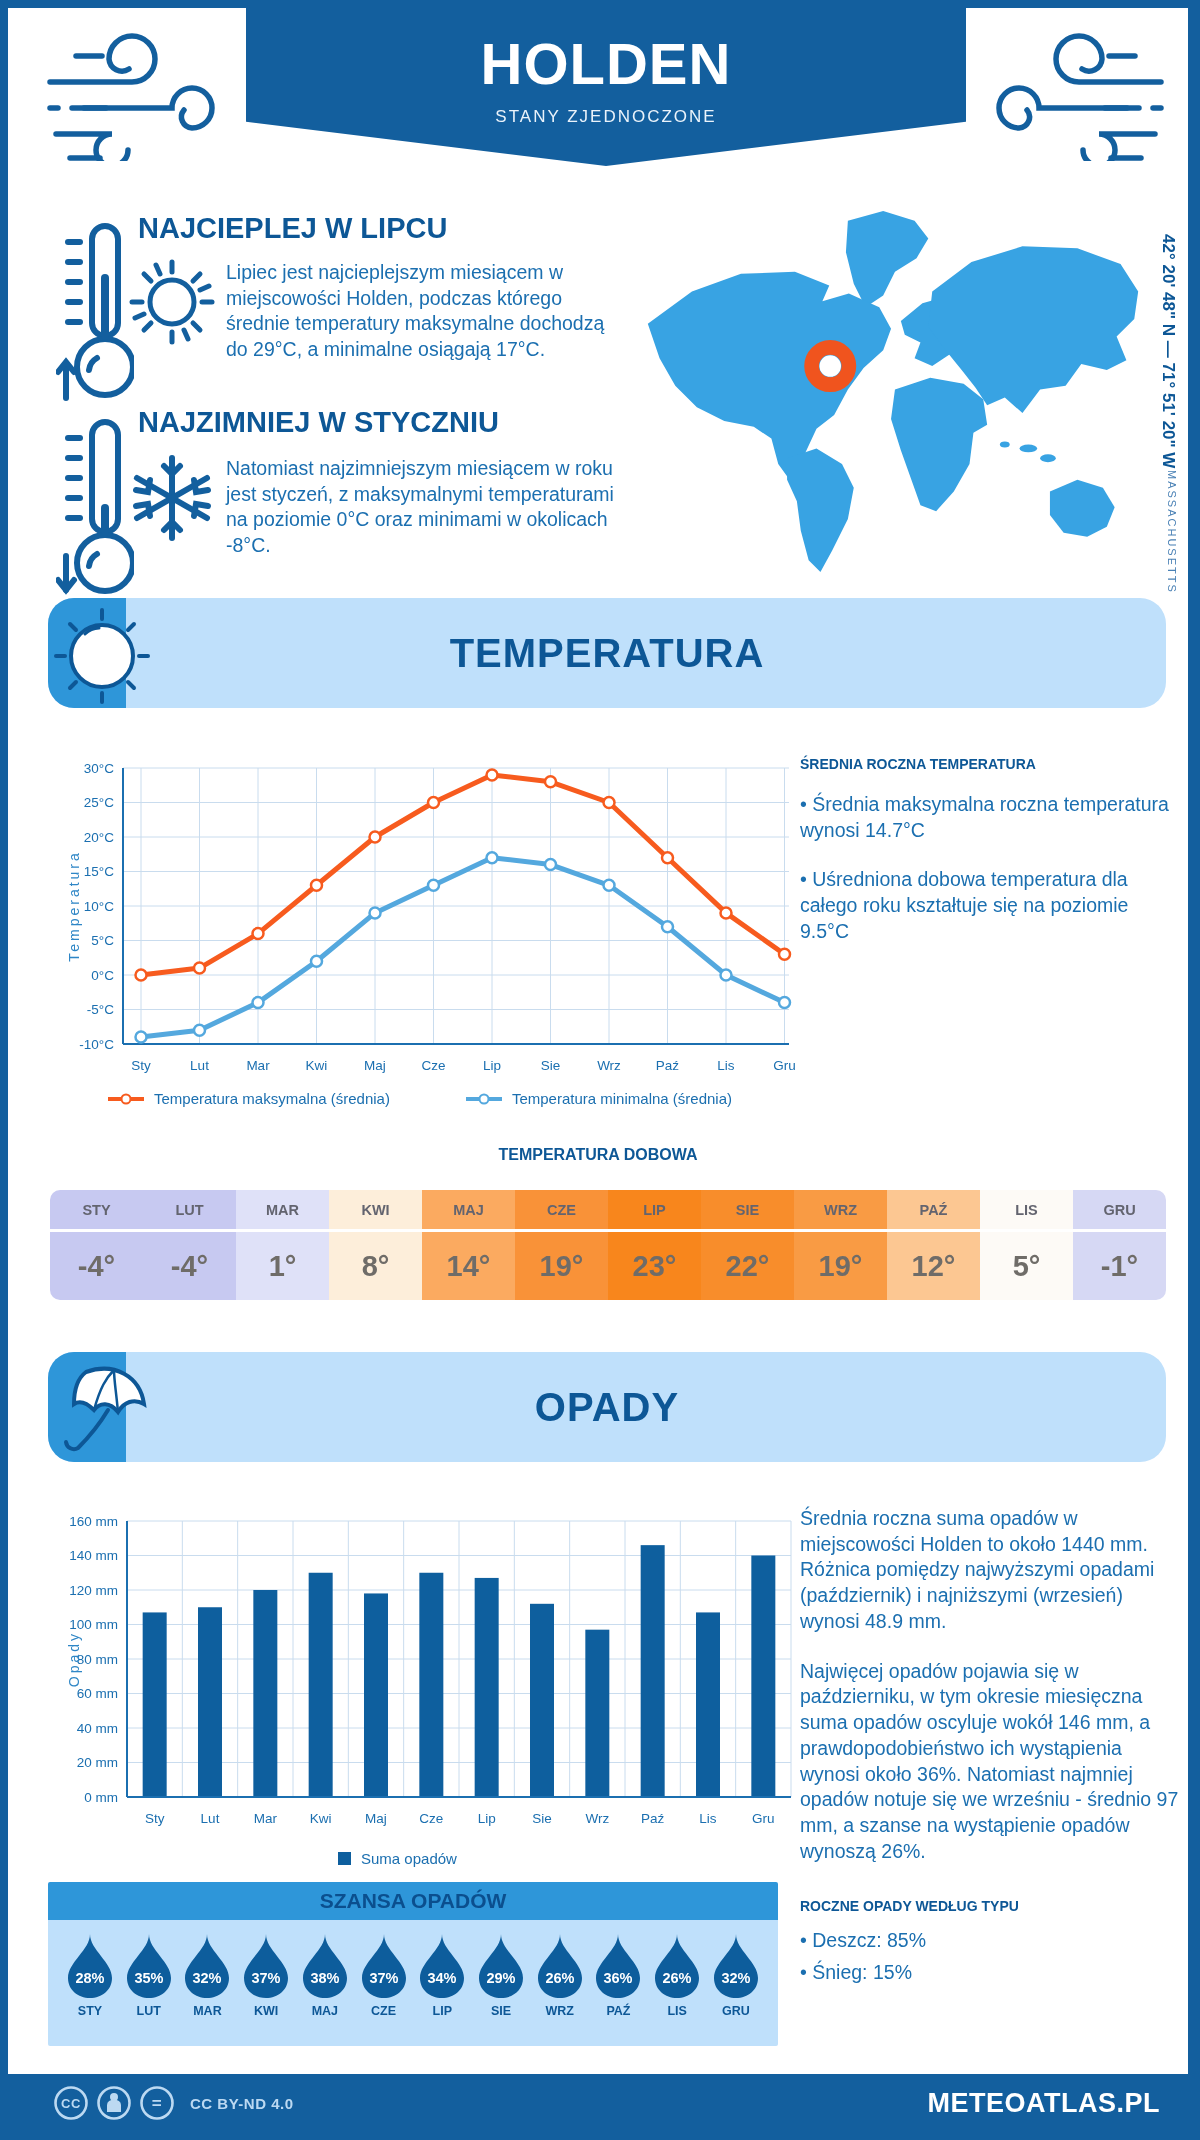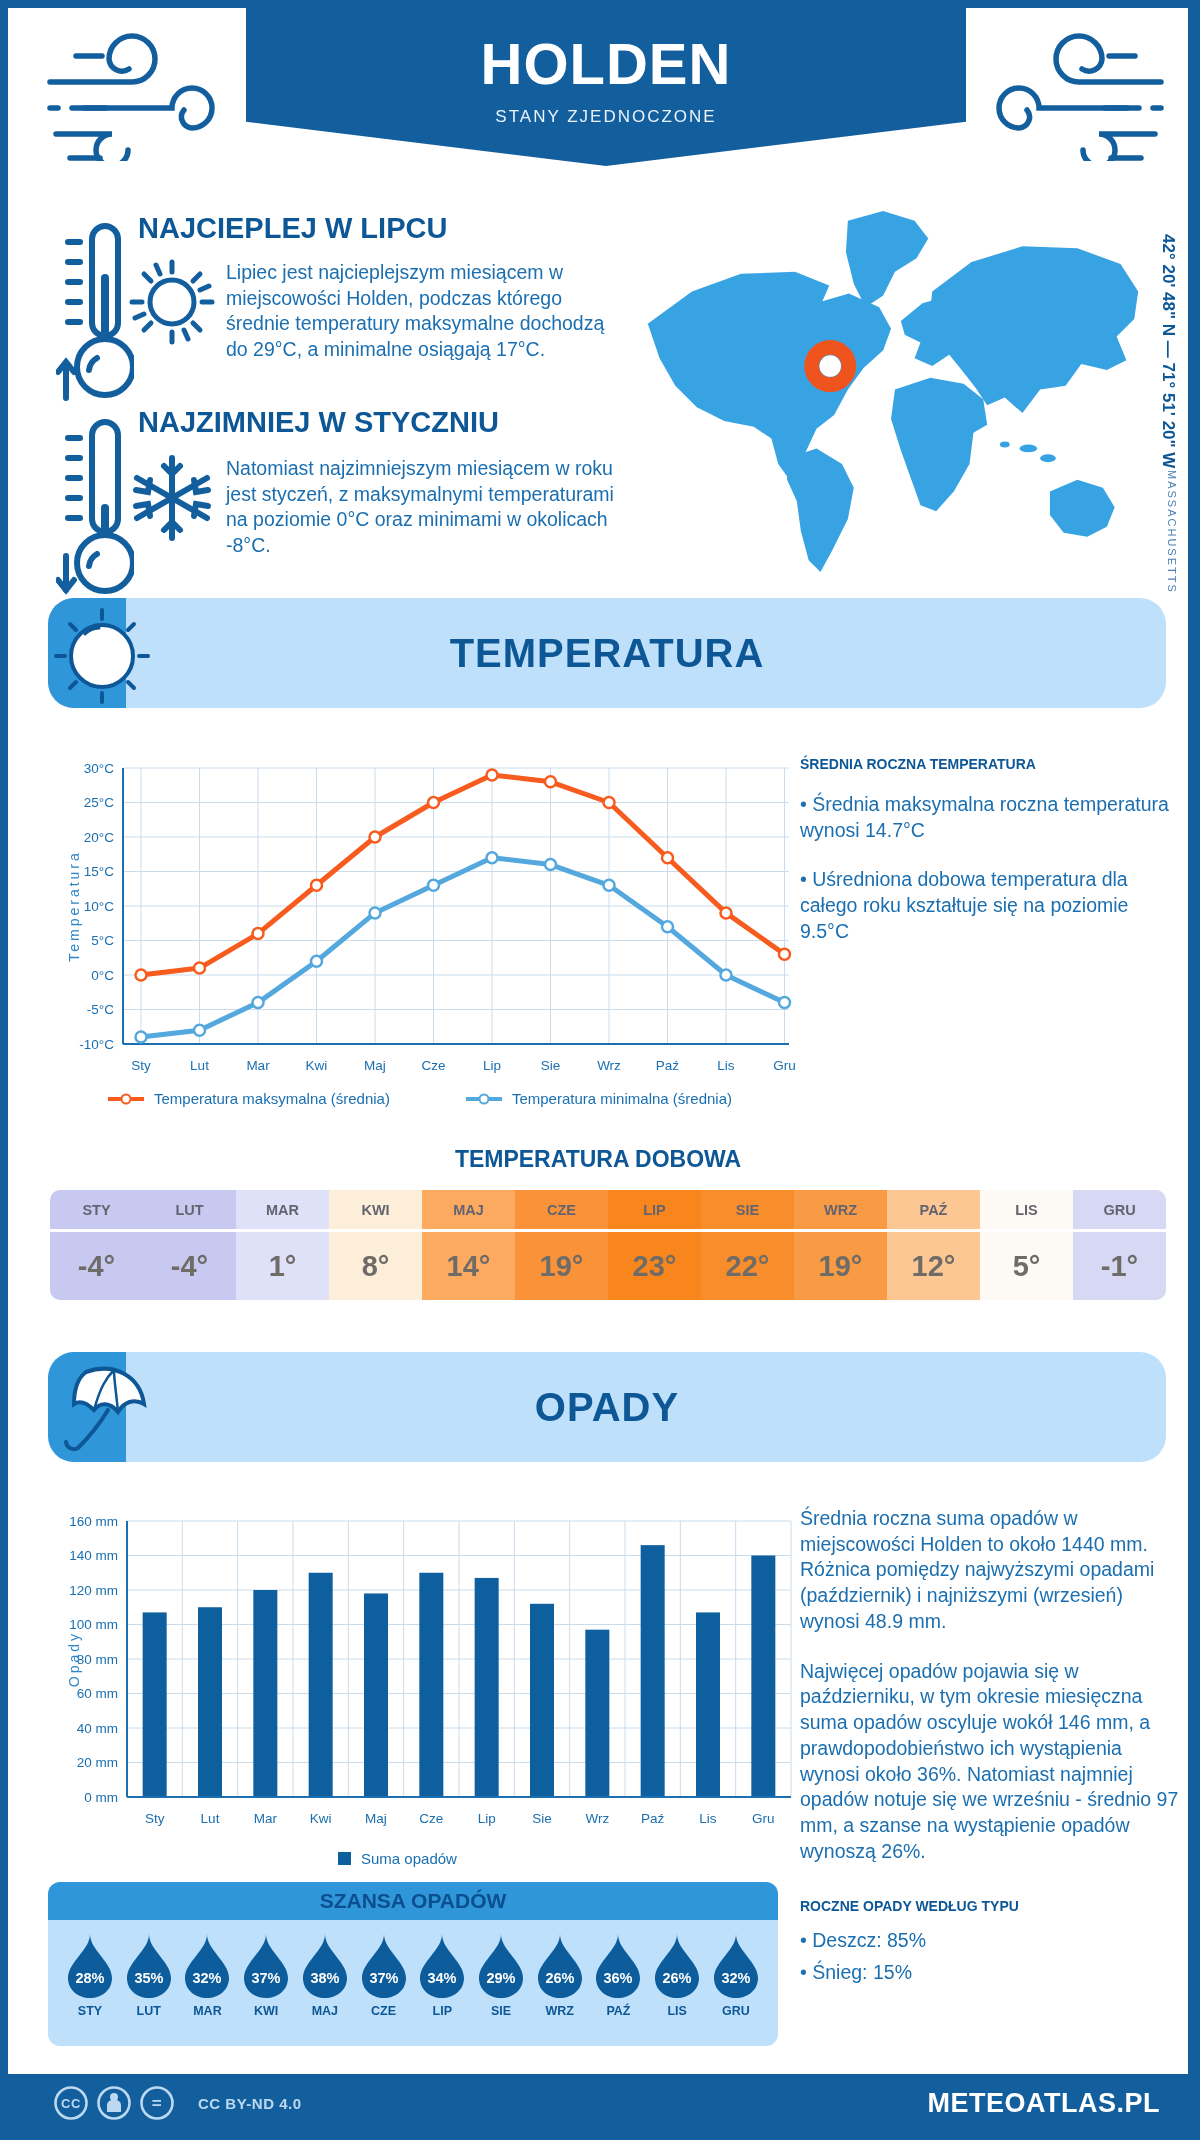--- a/index.html
+++ b/index.html
@@ -34,32 +34,32 @@
   
   .panel-h{font-weight:bold;font-size:14px;color:#0d5796;margin:0 0 20px;}
   .panel-p{font-size:19.5px;line-height:1.32;color:#1b6fb0;margin:0 0 24px;}
   
   .mtable{display:flex;width:1116px;border-radius:10px;overflow:hidden;}
   .mcell{flex:1;}
   .mcell .mh{height:42px;display:flex;align-items:center;justify-content:center;
      font-weight:bold;font-size:14.5px;color:#63646f;border-bottom:3px solid #fff;}
   .mcell .mv{height:68px;display:flex;align-items:center;justify-content:center;
      font-weight:bold;font-size:29px;color:#6f6c68;}
-  .daily-title{width:100%;text-align:center;font-weight:bold;font-size:23px;color:#0d5796;}
-  
-  .chance{width:730px;border-radius:12px;overflow:hidden;}
+  .daily-title{width:100%;text-align:center;font-weight:bold;font-size:16px;color:#0d5796;}
+  
+  .chance{width:730px;border-radius:2px;overflow:hidden;}
   .chance .chead{height:38px;background:#2e96d9;display:flex;align-items:center;justify-content:center;
      font-weight:bold;font-size:21px;color:#0b4f8e;}
   .chance .cbody{background:#bfe0fb;display:flex;justify-content:space-between;padding:12px 16px 28px;}
   .dropcol{display:flex;flex-direction:column;align-items:center;width:52px;}
   .dropcol .mon{margin-top:4px;font-weight:bold;font-size:12.5px;color:#0d5796;}
   
   .footer{left:0;bottom:0;width:100%;height:58px;background:#135f9e;display:flex;
      align-items:center;justify-content:space-between;padding:0 28px 0 44px;}
-  .footer .lic{display:flex;align-items:center;gap:22px;color:#bcd9f2;font-weight:bold;font-size:15px;letter-spacing:.5px;}
+  .footer .lic{display:flex;align-items:center;gap:14px;color:#bcd9f2;font-weight:bold;font-size:15px;letter-spacing:.5px;}
   .footer .brand{color:#fff;font-weight:bold;font-size:27px;letter-spacing:.5px;}
 </style>
 </head>
 <body>
 
 <div class="page">
 
   <svg class="abs" style="left:28px;top:18px" width="215" height="135" viewBox="0 0 215 135">
     <g fill="none" stroke="#135f9e" stroke-width="5.5" stroke-linecap="round">
       <path d="M14 56 H96 a23 23 0 1 0 -23 -23 a13 13 0 0 0 20 10"></path>

